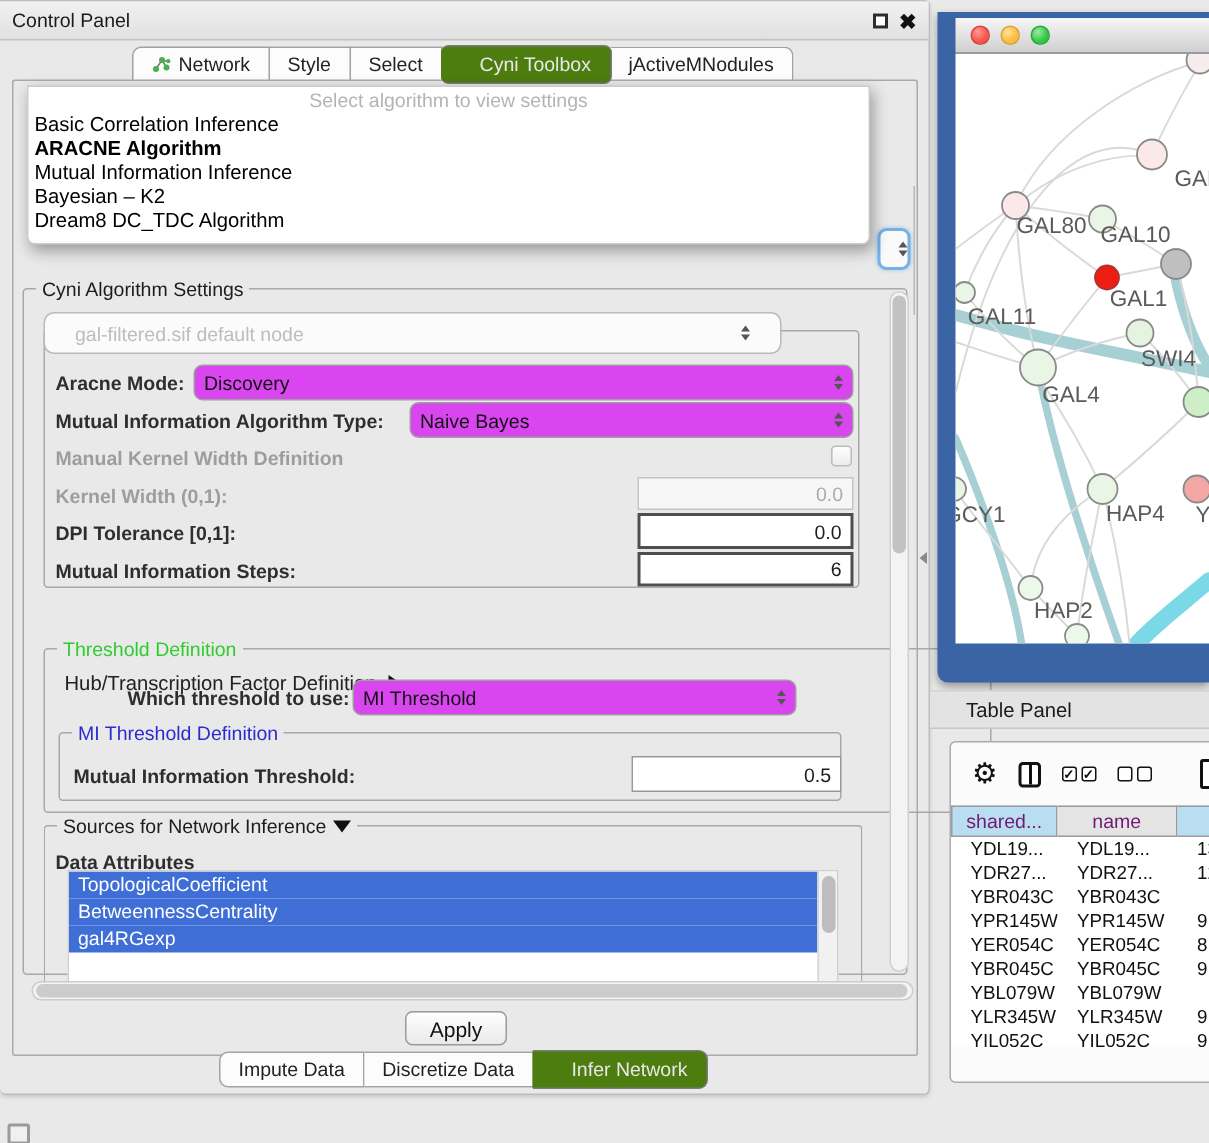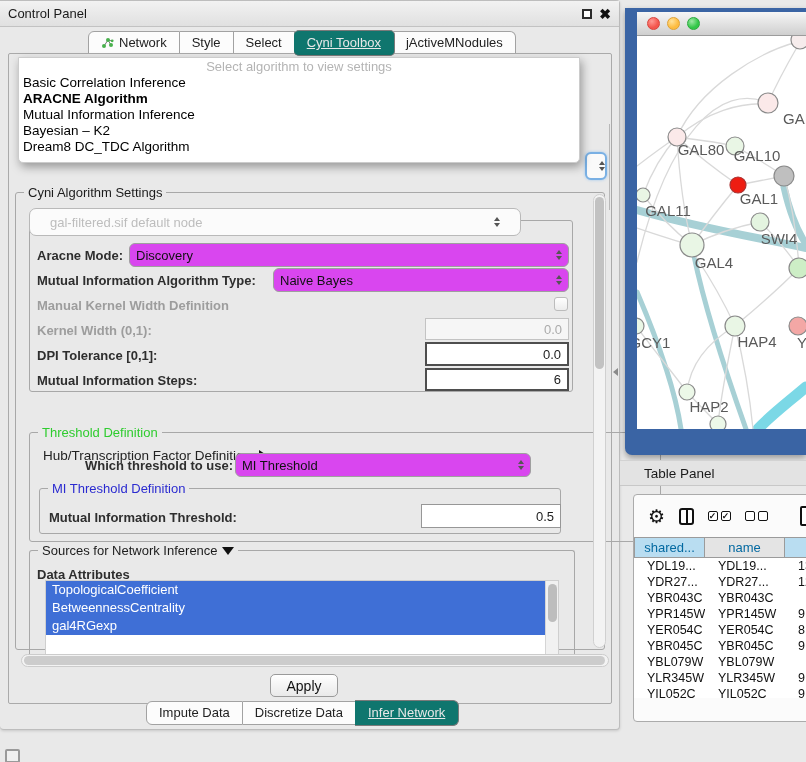--- a/index.html
+++ b/index.html
@@ -21,21 +21,21 @@
   
   .tabrow { position:absolute; display:flex; }
   .tabrow.top { left:88px; top:30px; }
   .tabrow.bottom { left:146px; top:700px; }
   .tab { background:#fcfcfc; border:1px solid #a2a2a2; border-left:none; padding:3px 12px 4px 12px;
     font-size:13px; color:#222; display:flex; align-items:center; gap:5px; }
   .tab:first-child { border-left:1px solid #a2a2a2; border-radius:6px 0 0 0; }
   .tab:last-child { border-radius:0 6px 0 0; }
   .tabrow.bottom .tab:first-child { border-radius:6px 0 0 6px; }
   .tabrow.bottom .tab:last-child { border-radius:0 6px 6px 0; }
-  .tab.selected { background:#0f766e; color:#e8e8e8; border-color:#7a7a7a; border-radius:5px; margin:-1px; padding:4px 13px 5px 13px; z-index:2;text-decoration:underline; }
+  .tab.selected { background:#4d7c0f; color:#e8e8e8; border-color:#7a7a7a; border-radius:5px; margin:-1px; padding:4px 13px 5px 26px; z-index:2; }
   .net-ic { width:13px; height:12px; }
 
   
   .main-panel { position:absolute; left:8px; top:52px; width:604px; height:651px;
     border:1px solid #aaaaaa; background:#e9e9e9; border-radius:2px; }
 
   
   .hidden-group-edge { position:absolute; left:600px; top:70px; width:1px; height:86px; background:#b8b8b8; }
   .combo-fragment { position:absolute; left:576px; top:98px; width:22px; height:28px;
     background:#fafafa; border:2px solid #79b0e4; border-radius:6px; box-shadow:0 0 3px #9cc6ee;
@@ -133,21 +133,21 @@
   .gear { font-size:19px; color:#111; line-height:19px; }
   .split-ic { width:19px; height:17px; border:2px solid #111; border-radius:3px; position:relative; background:#fff; }
   .split-ic:before { content:""; position:absolute; left:50%; top:0; width:2px; height:100%; background:#111; }
   .cb-pair { display:flex; gap:3px; }
   .mini-cb { width:10px; height:10px; border:1.5px solid #111; border-radius:2px; font-size:9px; line-height:8px;
     text-align:center; color:#111; background:#fff; font-weight:bold; }
   .doc-ic { width:16px; height:20px; border:2px solid #111; border-radius:2px 6px 2px 2px; background:#fff; margin-left:18px; }
 
   .tp-table { position:absolute; left:0; top:42px; width:240px; }
   .tp-hrow { display:flex; height:21px; }
-  .tp-hcell { border:1px solid #9b9b9b; border-left:none; background:#e4e4e4; font-size:13px; color:#0369a1;
+  .tp-hcell { border:1px solid #9b9b9b; border-left:none; background:#e4e4e4; font-size:13px; color:#701a75;
     display:flex; align-items:center; justify-content:center; }
   .tp-hcell:first-child { border-left:1px solid #9b9b9b; }
   .tp-hcell.accent { background:#b9ddf1; }
   .tp-rows { position:absolute; left:0; top:21px; width:100%; height:140px; overflow:hidden; background:#fff; }
   .tp-row { display:flex; height:16px; }
   .tp-cell { font-size:12.5px; color:#111; padding-left:13px; line-height:16px; white-space:nowrap; overflow:hidden; }
 
   .dock-ic { position:absolute; left:5px; top:749px; width:15px; height:14px; border:2px solid #9a9a9a;
     border-radius:2px; background:#f0f0f0; }
 </style>

